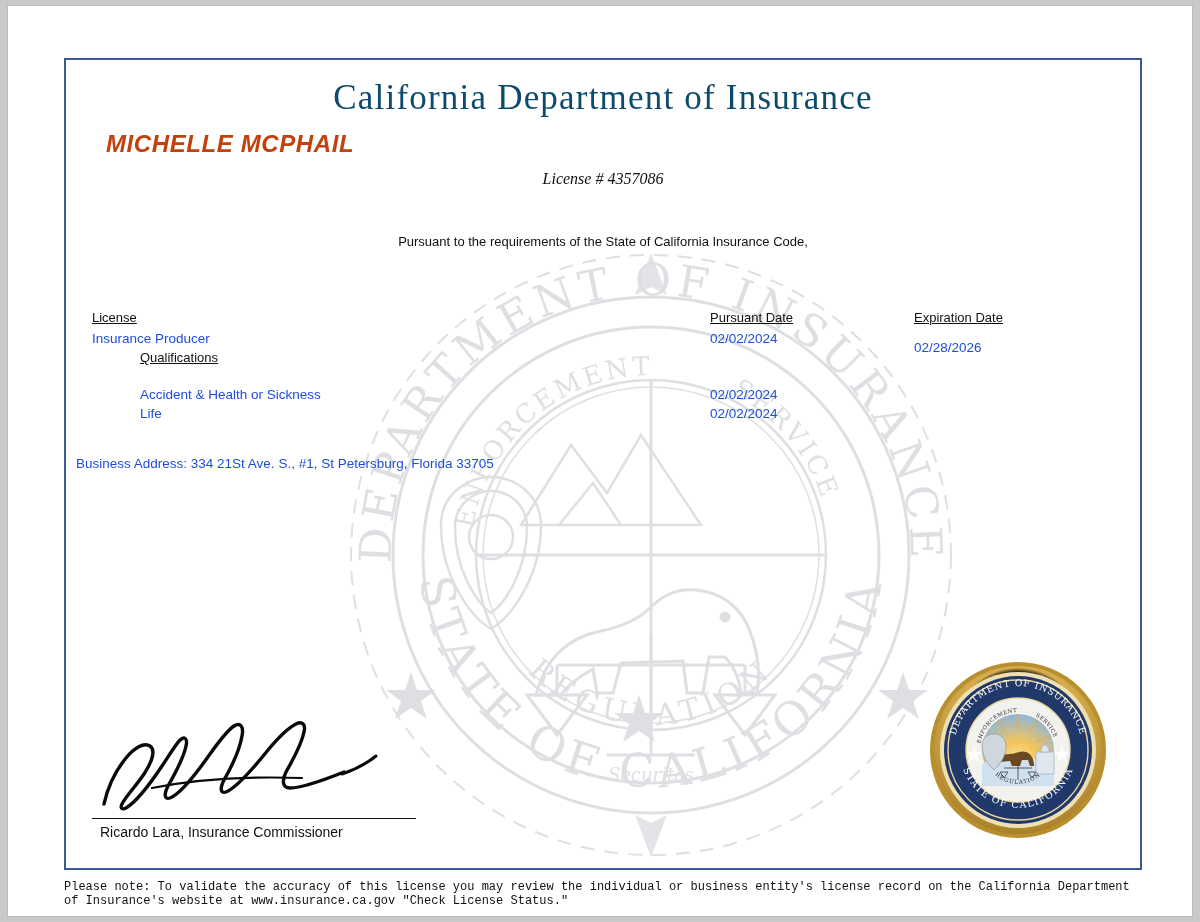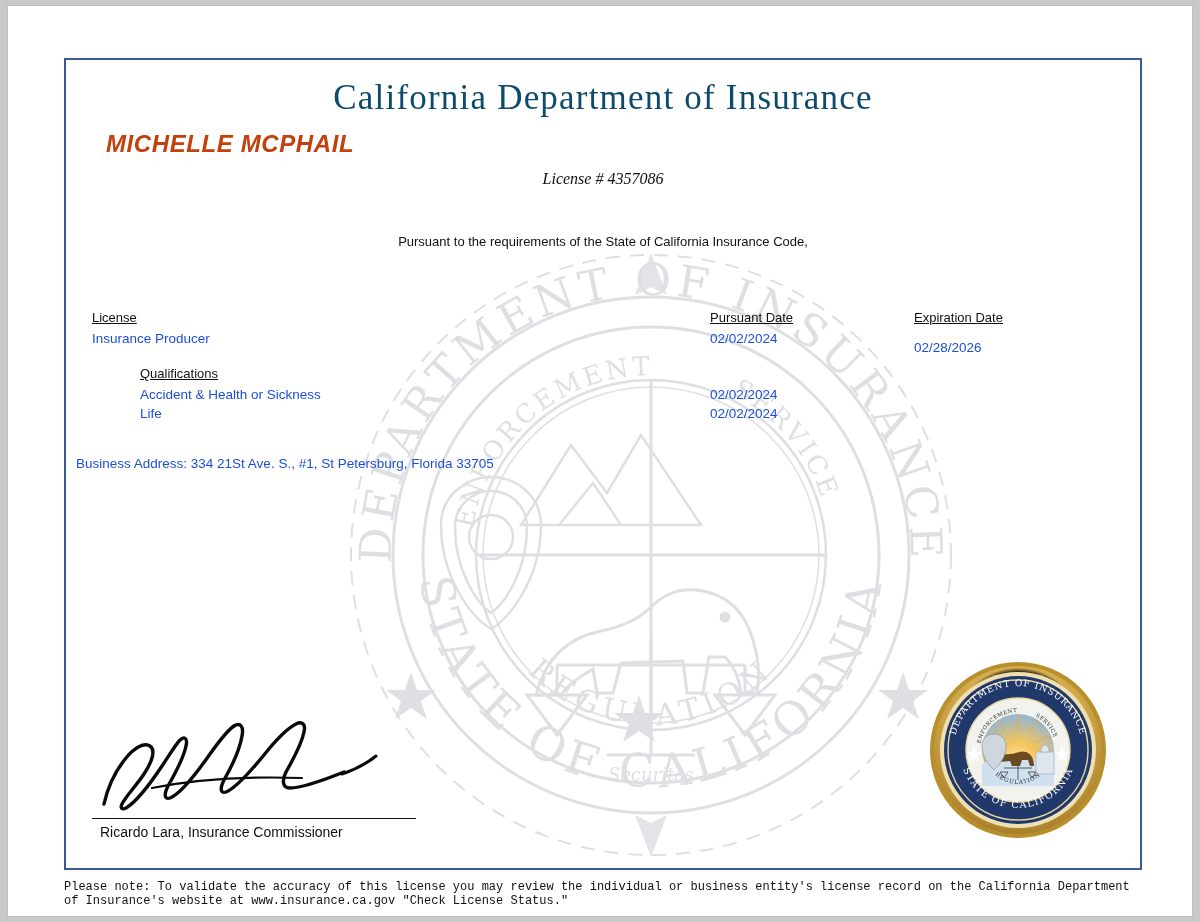--- a/index.html
+++ b/index.html
@@ -104,21 +104,21 @@
   }
 
   #h-license   { left: 26px;  top: 250px; }
   #h-effective { left: 644px; top: 250px; }
   #h-expire    { left: 848px; top: 250px; }
 
   #license-type { left: 26px;  top: 271px; }
   #eff-main     { left: 644px; top: 271px; }
   #exp-main     { left: 848px; top: 271px; margin-top: 9px; }
 
-  #h-qual { left: 74px; top: 306px; }
+  #h-qual { left: 74px; top: 290px; }
 
   #qual-1 { left: 74px;  top: 327px; }
   #qual-2 { left: 74px;  top: 346px; }
   #qual-1-date { left: 644px; top: 327px; }
   #qual-2-date { left: 644px; top: 346px; }
 
   #business-address { left: 10px; top: 396px; }
 
   
   #signature-block {

